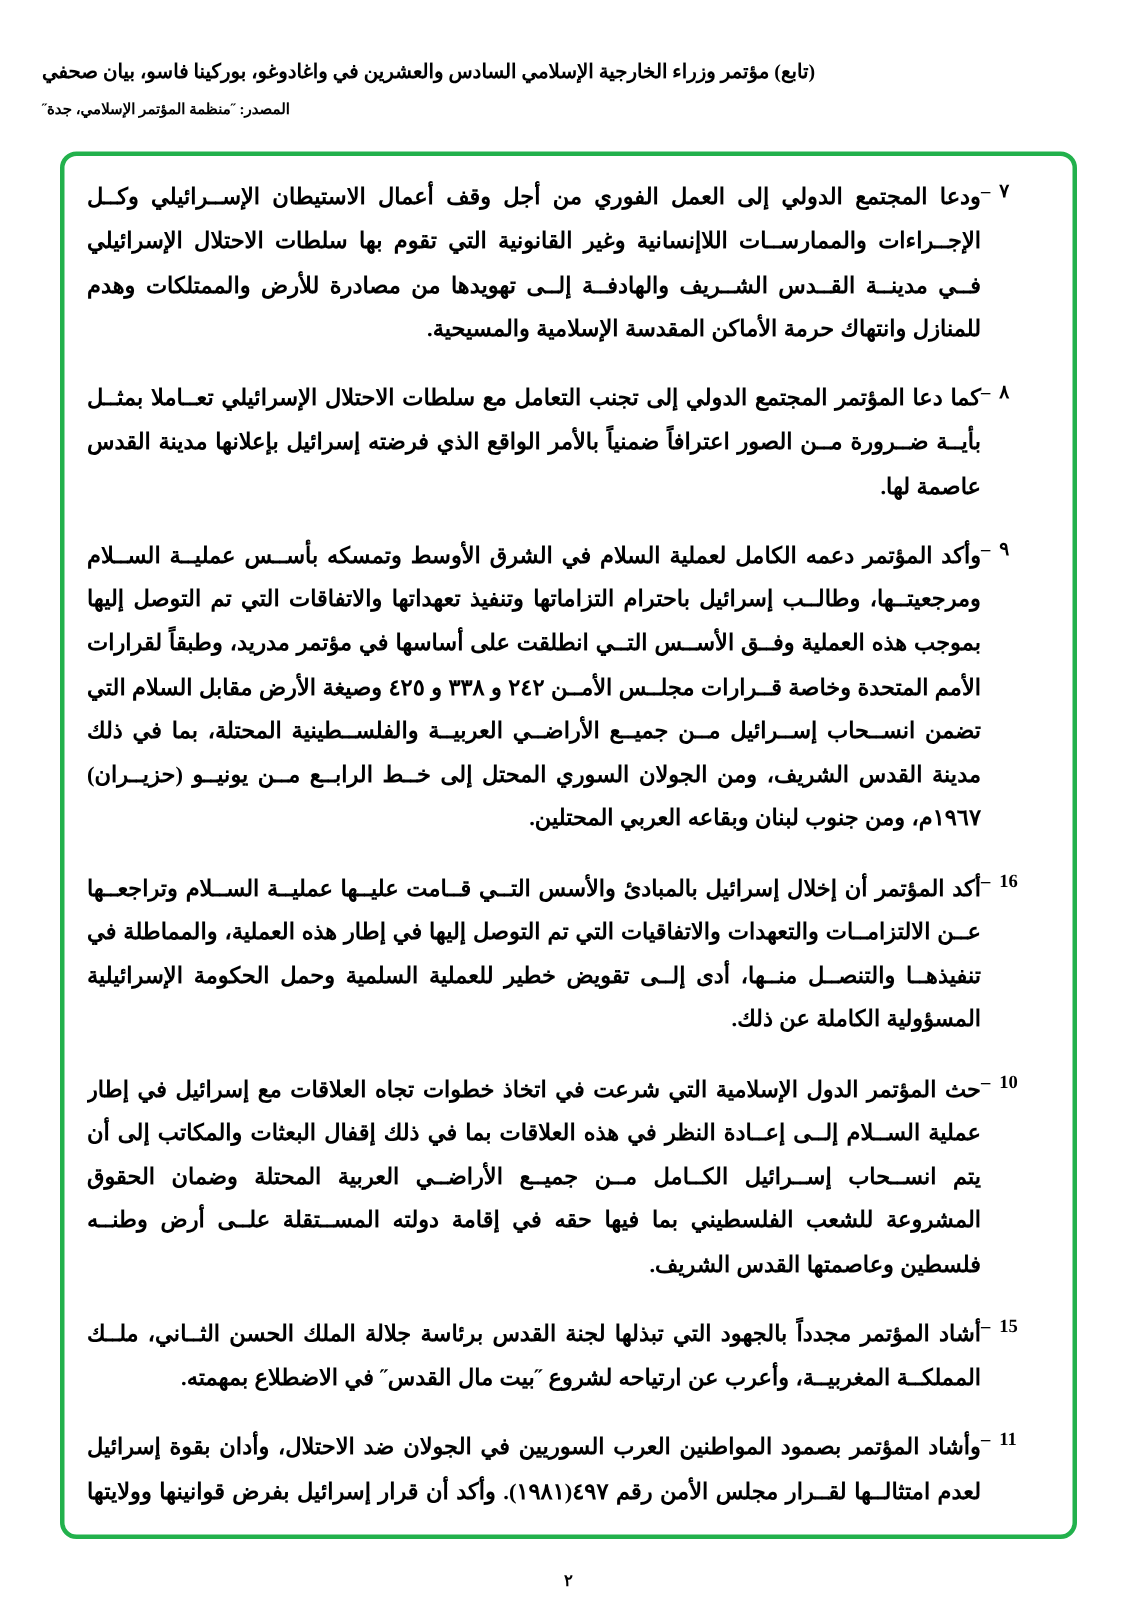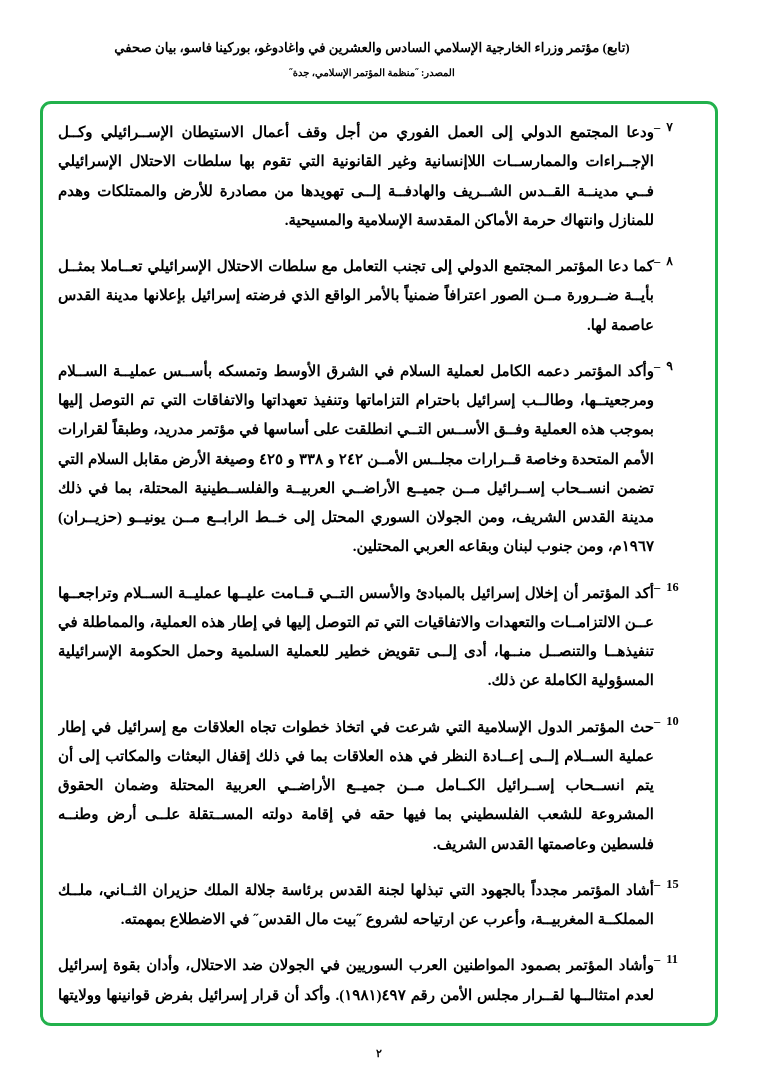--- a/index.html
+++ b/index.html
@@ -16,22 +16,22 @@
     overflow: hidden;
   }
   .page {
     width: 758px;
     height: 1078px;
     position: relative;
     box-sizing: border-box;
     padding: 0;
   }
   .header {
-    padding: 38px 60px 0 46px;
-    text-align: center;
+    padding: 38px 60px 0 28px;
+    text-align: left;
   }
   .header-title {
     font-size: 13.2px;
     font-weight: bold;
     line-height: 1.5;
     letter-spacing: 0;
   }
   .header-source {
     font-size: 10px;
     font-weight: bold;
@@ -127,21 +127,21 @@
       <div class="clause-body">أكد المؤتمر أن إخلال إسرائيل بالمبادئ والأسس التــي قــامت عليــها عمليــة الســلام وتراجعــها عــن الالتزامــات والتعهدات والاتفاقيات التي تم التوصل إليها في إطار هذه العملية، والمماطلة في تنفيذهــا والتنصــل منــها، أدى إلــى تقويض خطير للعملية السلمية وحمل الحكومة الإسرائيلية المسؤولية الكاملة عن ذلك.</div>
     </div>
 
     <div class="clause">
       <div class="clause-num"><span>10</span><span class="dash">–</span></div>
       <div class="clause-body">حث المؤتمر الدول الإسلامية التي شرعت في اتخاذ خطوات تجاه العلاقات مع إسرائيل في إطار عملية الســلام إلــى إعــادة النظر في هذه العلاقات بما في ذلك إقفال البعثات والمكاتب إلى أن يتم انســحاب إســرائيل الكــامل مــن جميــع الأراضــي العربية المحتلة وضمان الحقوق المشروعة للشعب الفلسطيني بما فيها حقه في إقامة دولته المســتقلة علــى أرض وطنــه فلسطين وعاصمتها القدس الشريف.</div>
     </div>
 
     <div class="clause">
       <div class="clause-num"><span>15</span><span class="dash">–</span></div>
-      <div class="clause-body">أشاد المؤتمر مجدداً بالجهود التي تبذلها لجنة القدس برئاسة جلالة الملك حزيران الثــاني، ملــك المملكــة المغربيــة، وأعرب عن ارتياحه لشروع ˝بيت مال القدس˝ في الاضطلاع بمهمته.</div>
+      <div class="clause-body">أشاد المؤتمر مجدداً بالجهود التي تبذلها لجنة القدس برئاسة جلالة الملك الحسن الثــاني، ملــك المملكــة المغربيــة، وأعرب عن ارتياحه لشروع ˝بيت مال القدس˝ في الاضطلاع بمهمته.</div>
     </div>
 
     <div class="clause">
       <div class="clause-num"><span>11</span><span class="dash">–</span></div>
       <div class="clause-body">وأشاد المؤتمر بصمود المواطنين العرب السوريين في الجولان ضد الاحتلال، وأدان بقوة إسرائيل لعدم امتثالــها لقــرار مجلس الأمن رقم ٤٩٧(١٩٨١). وأكد أن قرار إسرائيل بفرض قوانينها وولايتها وإدارتــها علــى الجــولان الســوري المحتل غير قانوني وباطل وملغي، وليست له أية شرعية على الإطلاق. وأدان إسرائيل لاستمرارها في تغيــير الطــابع القانوني للجولان السوري المحتل وتكوينه الديمغرافي وهيكله المؤسس، مؤكداً مــن جديــد انطبــاق اتفاقيــة جنيــف المتعلقة بحماية المدنيين زمن الحرب لعام ١٩٤٩ على الجولان السوري المحتل، وطالب إسرائيل بالانســحاب الكــامل من كل الجولان السوري المحتل إلى خطوط الرابع من يونيو (حزيران) ١٩٦٧م.</div>
     </div>
 
   </div>
 
   <div class="footer">

